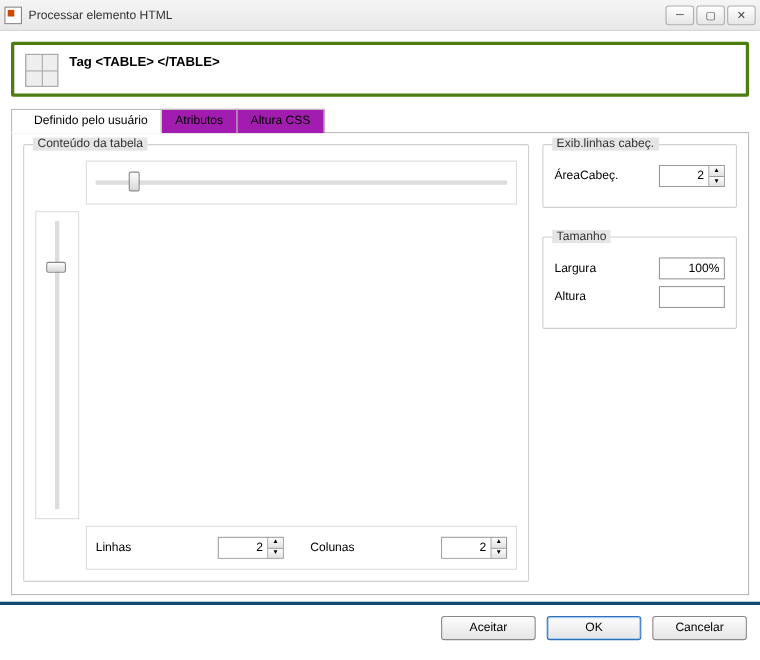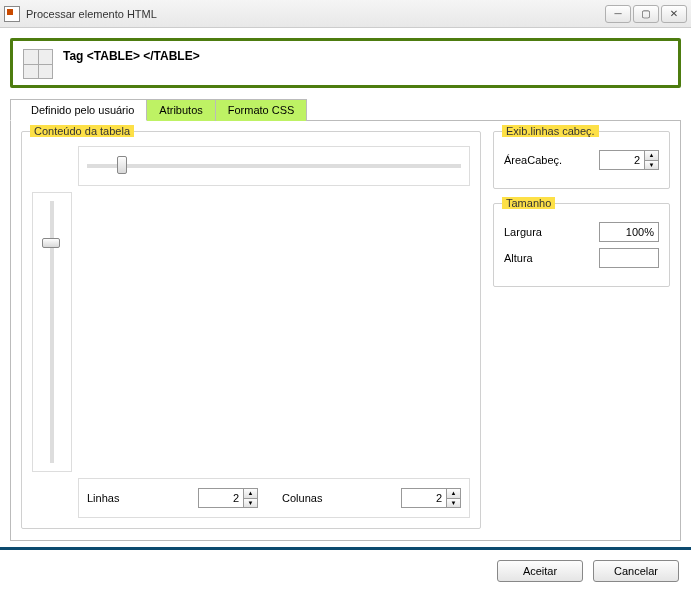--- a/index.html
+++ b/index.html
@@ -70,21 +70,21 @@
   .header-box .doc-link { color: #0645ad; text-decoration: underline; cursor: pointer; }
   .tabs {
     display: flex;
     margin-top: 10px;
     border-bottom: 1px solid #bbb;
   }
   .tab {
     padding: 4px 12px;
     border: 1px solid #bbb;
     border-bottom: none;
-    background: #bef264;
+    background: #a21caf;
     margin-right: -1px;
     cursor: pointer;
     position: relative;
     top: 1px;
   }
   .tab.active {
     background: #fff;
     font-weight: normal;
     border-bottom: 1px solid #fff;
     z-index: 2;
@@ -101,21 +101,21 @@
   .group {
     border: 1px solid #d0d0d0;
     border-radius: 2px;
     position: relative;
     padding: 14px 10px 10px 10px;
   }
   .group-title {
     position: absolute;
     top: -7px;
     left: 8px;
-    background: #fde047;
+    background: #e5e5e5;
     padding: 0 4px;
     color: #333;
   }
   .left-group {
     width: 460px;
     height: 398px;
     display: grid;
     grid-template-columns: 40px 1fr;
     grid-template-rows: 40px 1fr 40px;
     gap: 6px;
@@ -213,21 +213,21 @@
     display: flex; align-items: center; justify-content: center;
     font-size: 6px;
     background: linear-gradient(#fdfdfd,#e2e2e2);
     cursor: pointer;
   }
   .spinbtns div:first-child { border-bottom: 1px solid #999; }
   .right-col {
     flex: 1;
     display: flex;
     flex-direction: column;
-    gap: 14px;
+    gap: 26px;
   }
   .right-group {
     padding: 18px 10px 12px 10px;
   }
   .field-row {
     display: flex;
     align-items: center;
     gap: 6px;
     margin-bottom: 6px;
   }
@@ -283,21 +283,21 @@
         <div></div>
     </div>
     <div class="tag-text">
       <div class="tag-name">Tag &lt;TABLE&gt; &lt;/TABLE&gt;</div>
     </div>
   </div>
 
   <div class="tabs">
     <div class="tab active">Definido pelo usuário</div>
     <div class="tab">Atributos</div>
-    <div class="tab">Formato CSS</div>
+    <div class="tab">Altura CSS</div>
   </div>
 
   <div class="tab-panel">
 
     <div class="group left-group">
       <div class="group-title">Conteúdo da tabela</div>
 
       <div class="hslider-area">
         <div class="hslider">
           <div class="thumb"></div>
@@ -363,14 +363,15 @@
           <input class="tinput" value="" style="">
         </div>
       </div>
     </div>
 
   </div>
 </div>
 
 <div class="button-bar">
   <div class="btn">Aceitar</div>
+  <div class="btn primary">OK</div>
   <div class="btn">Cancelar</div>
 </div>
 
 </body></html>

